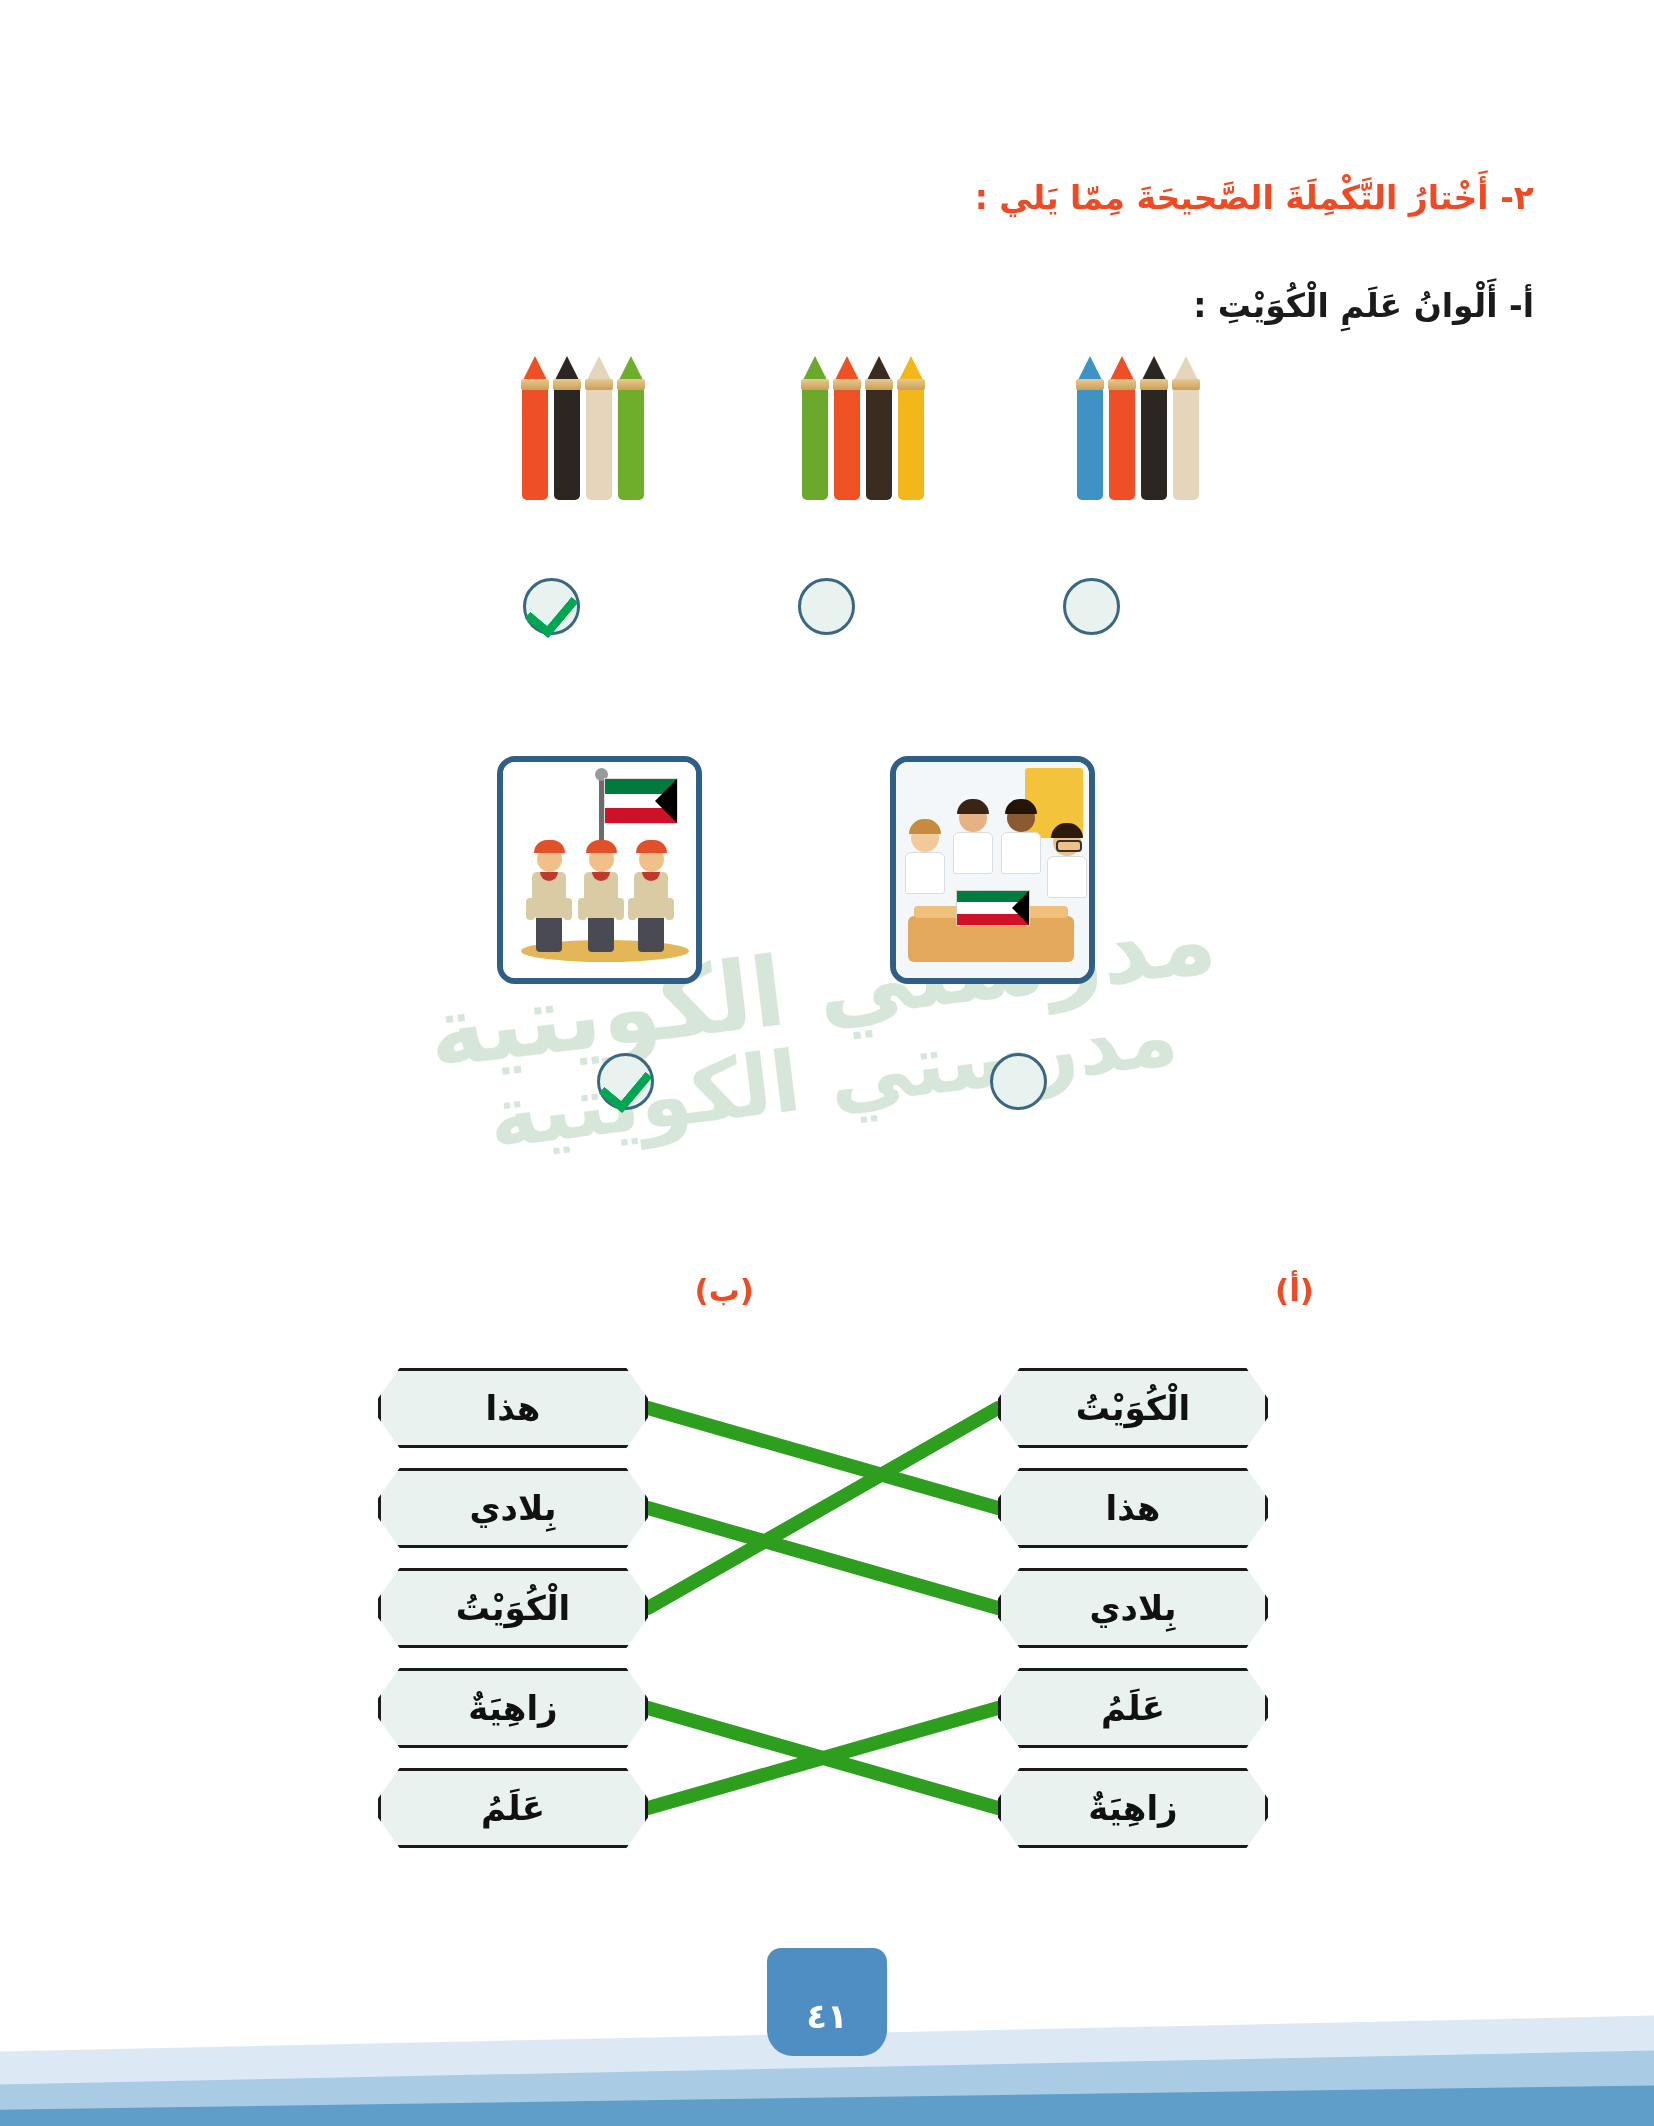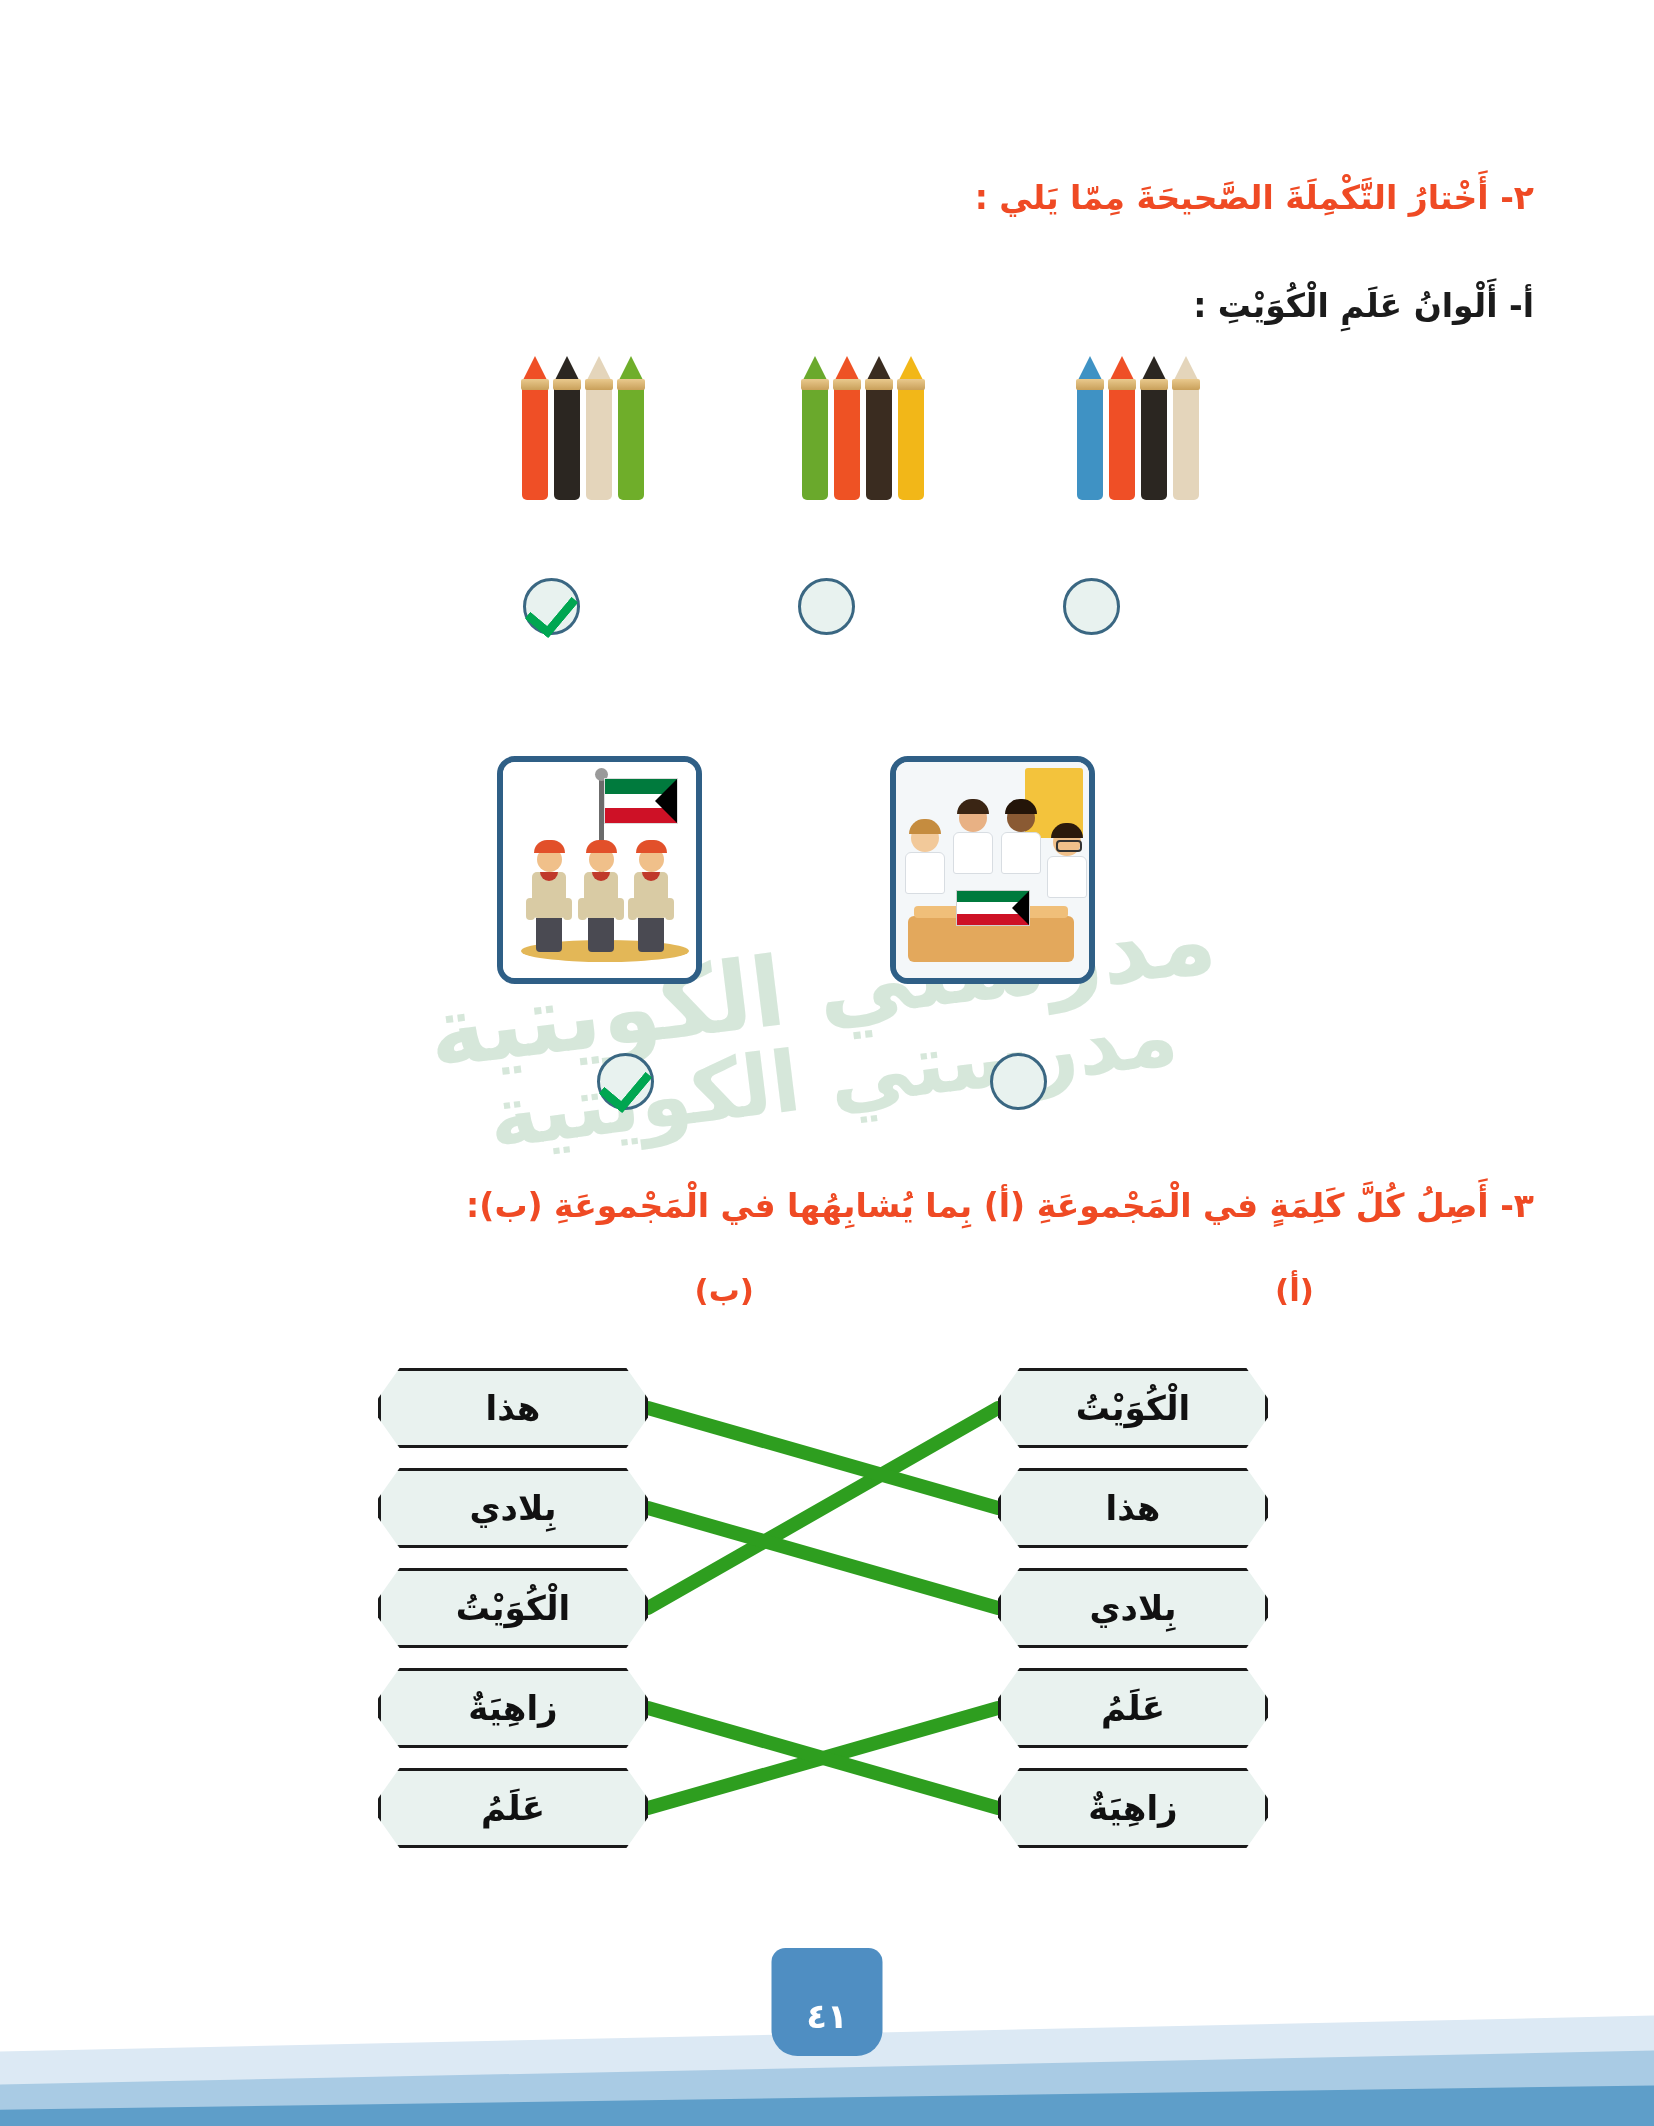--- a/index.html
+++ b/index.html
@@ -127,21 +127,21 @@
   
   .footer-wrap{position:absolute;left:0;bottom:0;width:100%;height:200px;overflow:hidden;}
   .f-band1{position:absolute;left:0;bottom:0;width:100%;height:120px;background:#dce9f4;
     clip-path:polygon(0 38%,100% 8%,100% 100%,0 100%);}
   .f-band2{position:absolute;left:0;bottom:0;width:100%;height:92px;background:#a9cbe4;
     clip-path:polygon(0 55%,100% 18%,100% 100%,0 100%);}
   .f-band3{position:absolute;left:0;bottom:0;width:100%;height:58px;background:#5e9ec9;
     clip-path:polygon(0 72%,100% 30%,100% 100%,0 100%);}
   .pagebadge{
     position:absolute;left:50%;transform:translateX(-50%);bottom:70px;
-    width:111px;height:108px;background:#4f8ec2;border-radius:14px 14px 26px 26px;
+    width:120px;height:108px;background:#4f8ec2;border-radius:14px 14px 26px 26px;
     display:flex;align-items:flex-end;justify-content:center;
     color:#fff;font-size:34px;font-weight:700;padding-bottom:20px;box-sizing:border-box;
   }
 </style>
 </head>
 <body>
 
 <div class="page">
 
   <div class="watermark">
@@ -297,21 +297,20 @@
         <i class="r"></i>
         <span class="k"></span>
     </div>
   </div>
 
   <div class="opt-circle" style="left:597px;top:1053px;">
     <span class="tick"></span>
   </div>
   <div class="opt-circle" style="left:990px;top:1053px;"></div>
 
-  <div class="q-line" id="q3">٣- أَصِلُ كُلَّ كَلِمَةٍ في الْمَجْموعَةِ (أ) بِما يُشابِهُها في الْمَجْموعَةِ (ب):</div>
 
   <div class="col-head" id="head-a">(أ)</div>
   <div class="col-head" id="head-b">(ب)</div>
 
   <svg class="lines-svg" viewBox="0 0 1654 2126">
     <g id="match-lines" stroke-width="14" stroke-linecap="round" fill="none">
         <line x1="998" y1="1408" x2="648" y2="1608" stroke="#2e9e1f"></line>
         <line x1="998" y1="1508" x2="648" y2="1408" stroke="#2e9e1f"></line>
         <line x1="998" y1="1608" x2="648" y2="1508" stroke="#2e9e1f"></line>
         <line x1="998" y1="1708" x2="648" y2="1808" stroke="#2e9e1f"></line>

